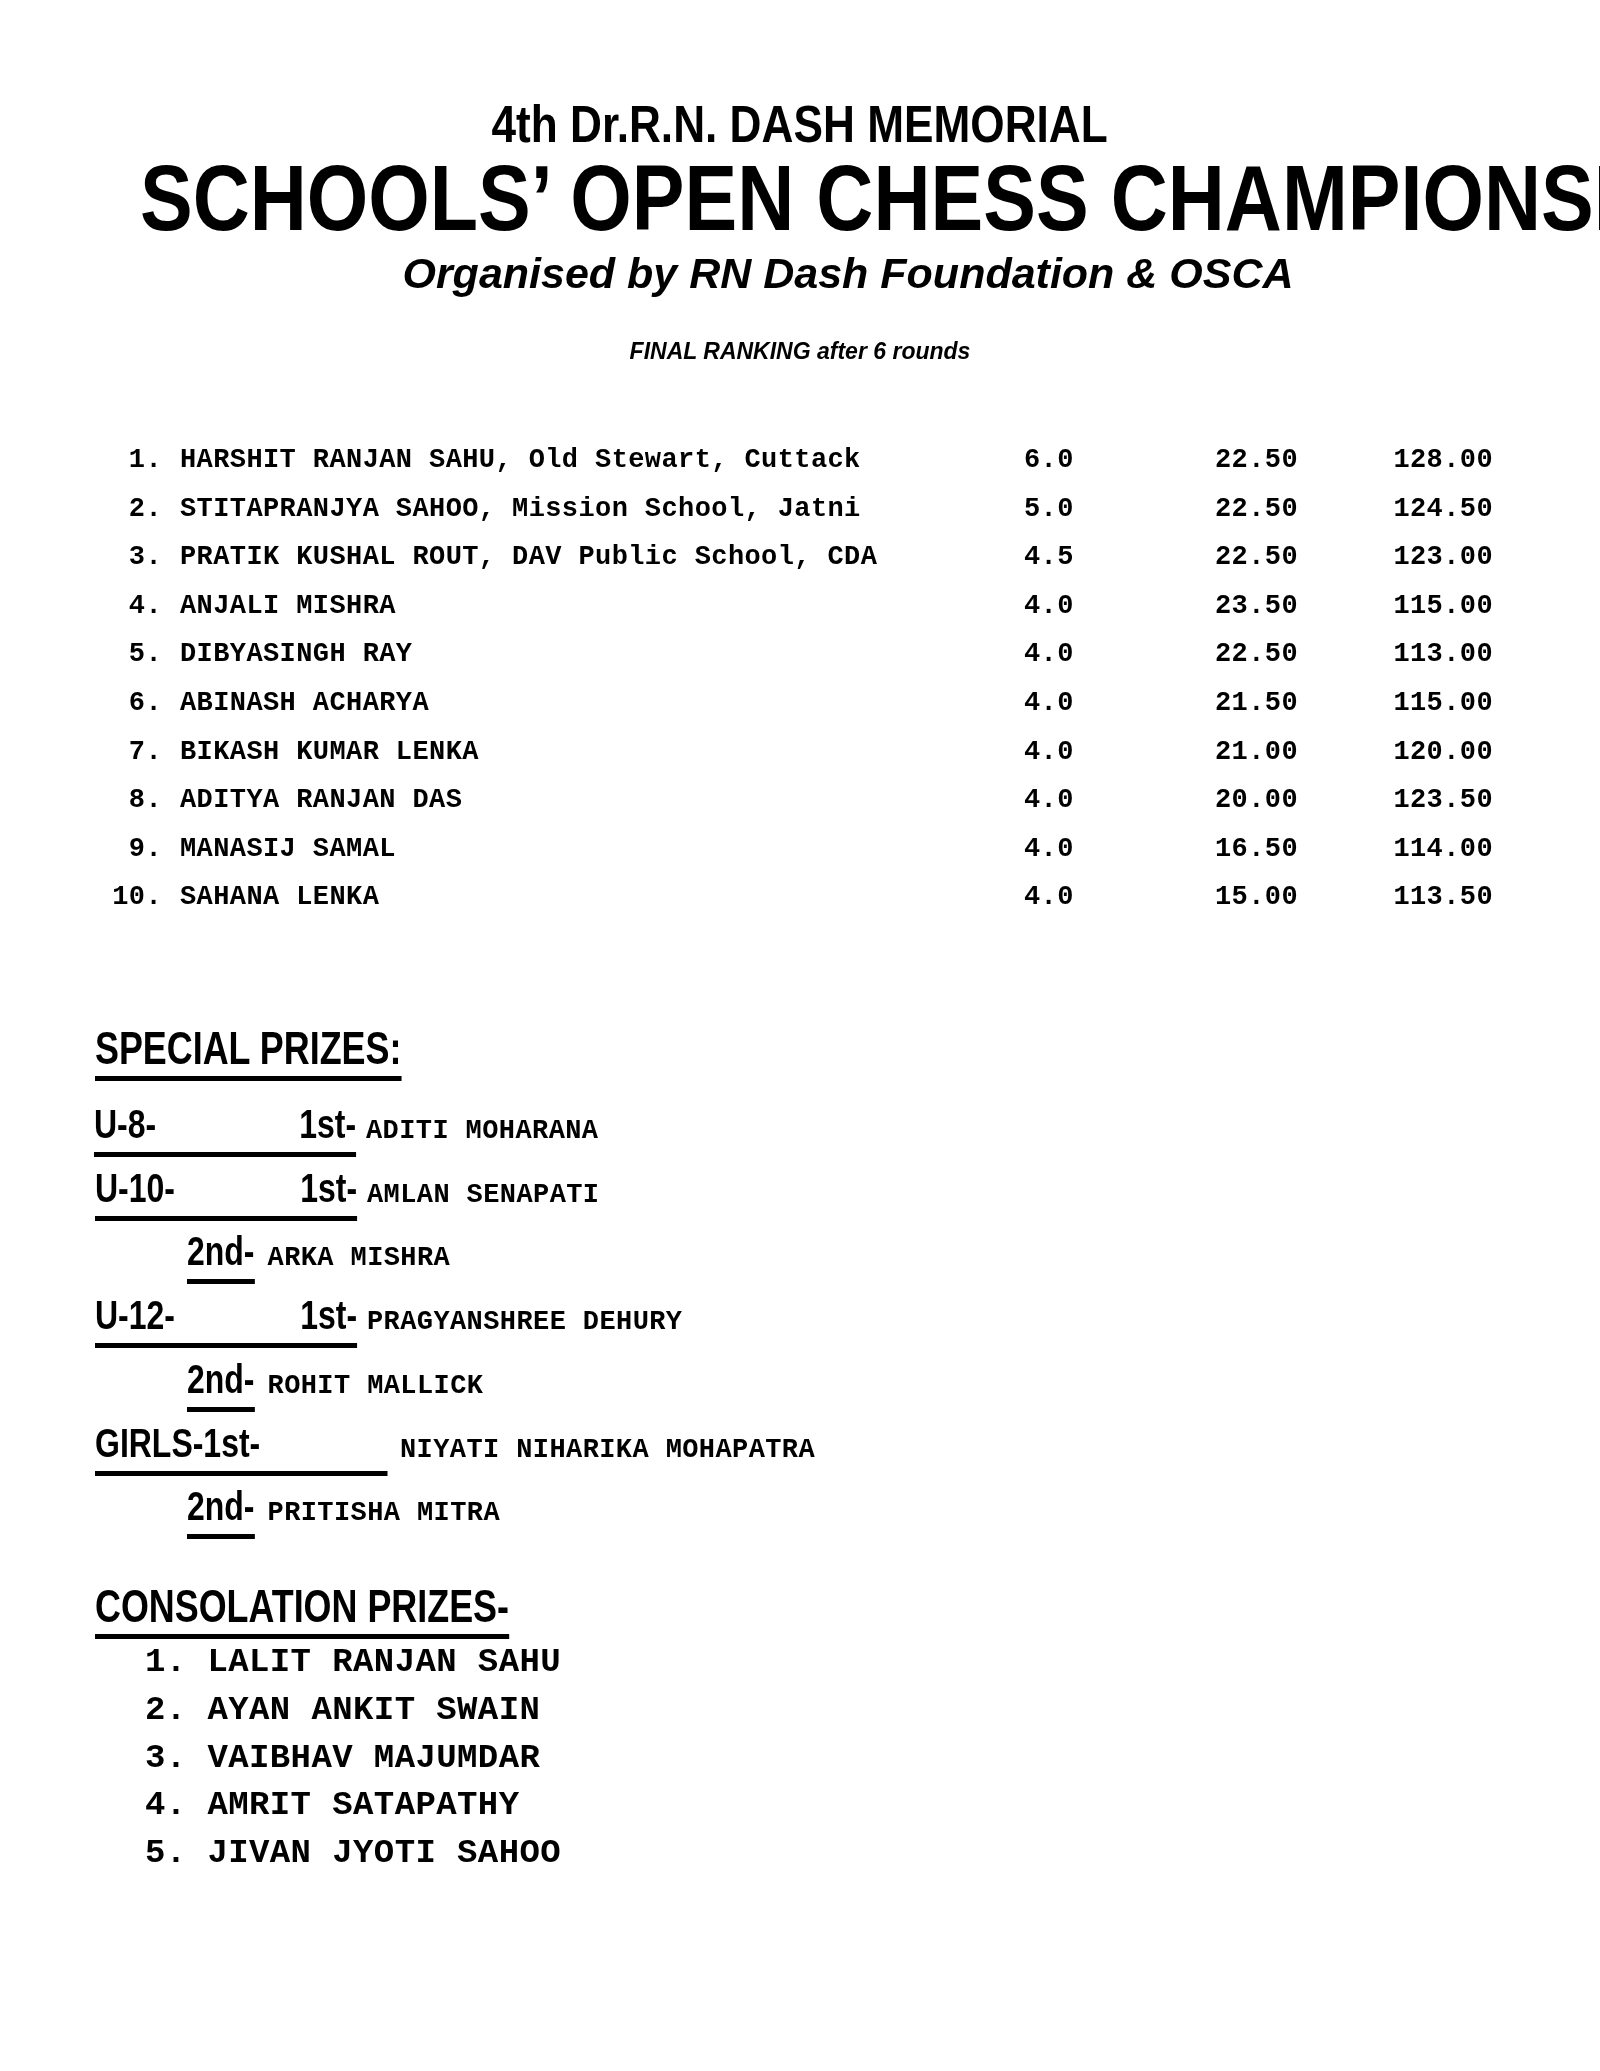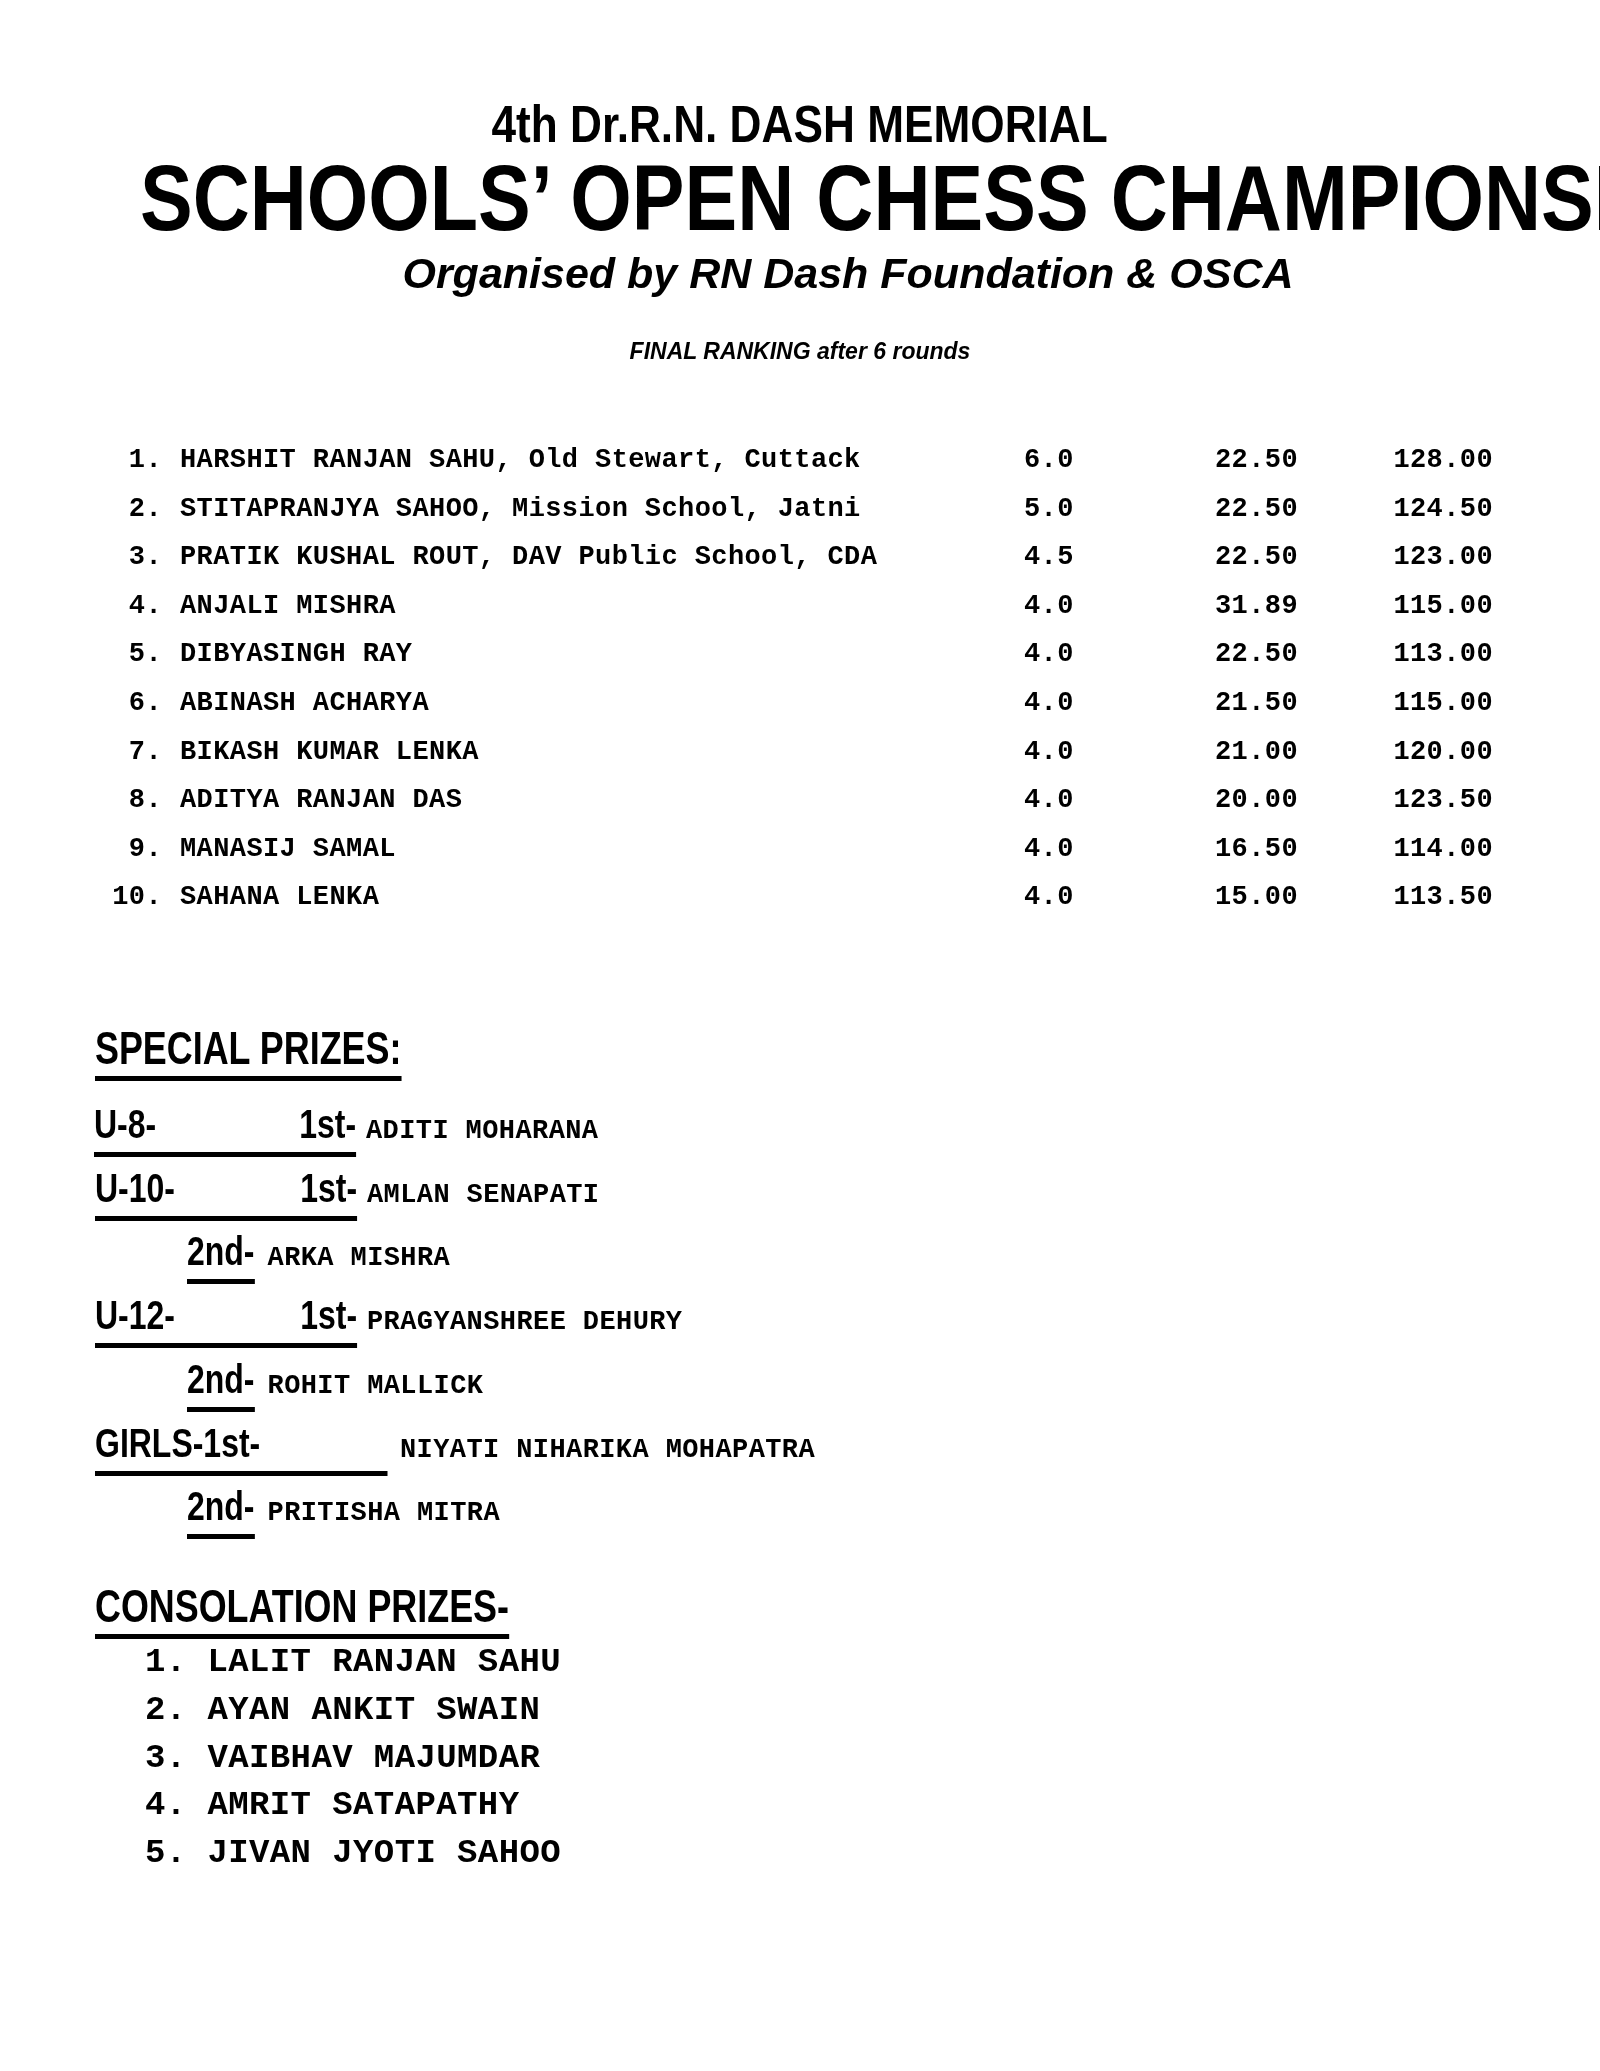--- a/index.html
+++ b/index.html
@@ -94,21 +94,21 @@
         <span class="c-rank">3.</span>
         <span class="c-name">PRATIK KUSHAL ROUT, DAV Public School, CDA</span>
         <span class="c-pts">4.5</span>
         <span class="c-b1">22.50</span>
         <span class="c-b2">123.00</span>
       </div>
       <div class="t-row" style="top: 146px;">
         <span class="c-rank">4.</span>
         <span class="c-name">ANJALI MISHRA</span>
         <span class="c-pts">4.0</span>
-        <span class="c-b1">31.89</span>
+        <span class="c-b1">23.50</span>
         <span class="c-b2">115.00</span>
       </div>
       <div class="t-row" style="top: 194px;">
         <span class="c-rank">5.</span>
         <span class="c-name">DIBYASINGH RAY</span>
         <span class="c-pts">4.0</span>
         <span class="c-b1">22.50</span>
         <span class="c-b2">113.00</span>
       </div>
       <div class="t-row" style="top: 243px;">

